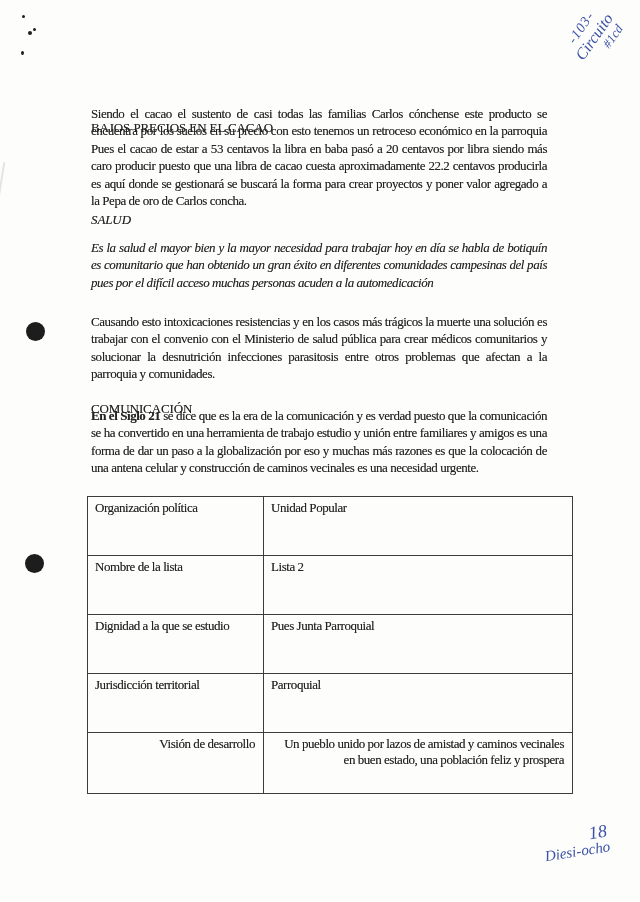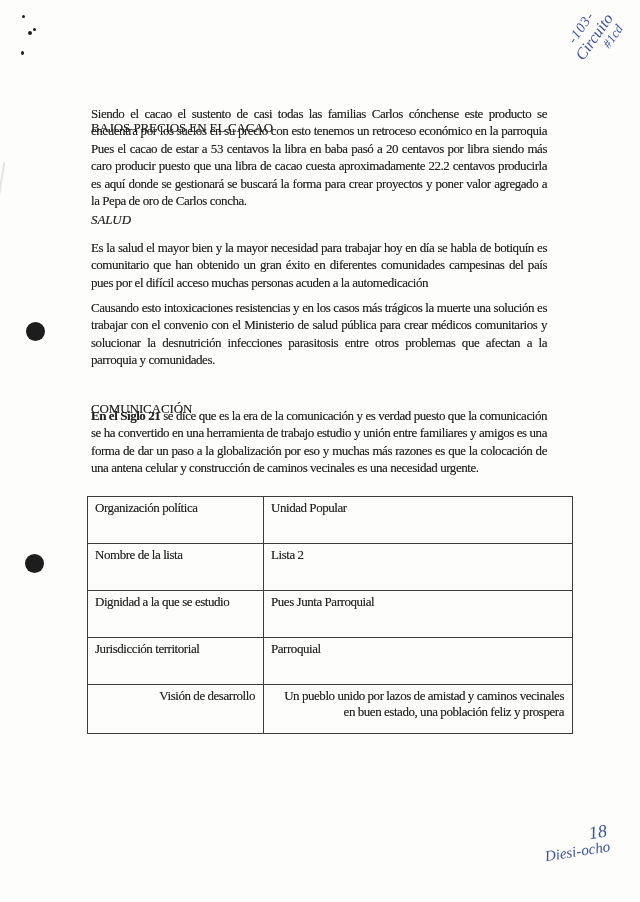--- a/index.html
+++ b/index.html
@@ -36,21 +36,21 @@
     width:486px;
     border-collapse:collapse;
     font-size:13px;
     letter-spacing:-0.45px;
     color:#232323;
     text-shadow:0 0 0.5px rgba(30,30,30,0.45);
   }
   .data-table td{
     border:1.5px solid #3c3c3c;
     vertical-align:top;
-    padding:3px 8px 0 7px;
+    padding:3px 8px 12px 7px;
   }
   .data-table td.lbl{width:160px;}
   .data-table tr td{height:43px;}
   .data-table tr.tall td{height:45px;text-align:right;}
   
   .hand{
     position:absolute;
     font-family:cursive;
     font-style:italic;
   }
@@ -102,22 +102,22 @@
   <span class="speck s3"></span>
   <span class="speck s4"></span>
   <span class="edge-mark"></span>
   <span class="hole h1"></span>
   <span class="hole h2"></span>
 
   <div class="doc-block heading" style="top:79px;margin-top:40px;">BAJOS PRECIOS EN EL CACAO</div>
   <div class="doc-block para" style="top:105px;">Siendo el cacao el sustento de casi todas las familias Carlos cónchense este producto se encuentra por los suelos en su precio con esto tenemos un retroceso económico en la parroquia Pues el cacao de estar a 53 centavos la libra en baba pasó a 20 centavos por libra siendo más caro producir puesto que una libra de cacao cuesta aproximadamente 22.2 centavos producirla es aquí donde se gestionará se buscará la forma para crear proyectos y poner valor agregado a la Pepa de oro de Carlos concha.</div>
 
   <div class="doc-block heading" style="top:211px;font-style:italic;">SALUD</div>
-  <div class="doc-block para" style="top:239px;">Es la salud el mayor bien y la mayor necesidad para trabajar hoy en día se habla de botiquín es comunitario que han obtenido un gran éxito en diferentes comunidades campesinas del país pues por el difícil acceso muchas personas acuden a la automedicación</div>
-  <div class="doc-block para" style="top:299px;">Causando esto intoxicaciones resistencias y en los casos más trágicos la muerte una solución es trabajar con el convenio con el Ministerio de salud pública para crear médicos comunitarios y solucionar la desnutrición infecciones parasitosis entre otros problemas que afectan a la parroquia y comunidades.</div>
+  <div class="doc-block para" style="top:239px;font-style:italic;">Es la salud el mayor bien y la mayor necesidad para trabajar hoy en día se habla de botiquín es comunitario que han obtenido un gran éxito en diferentes comunidades campesinas del país pues por el difícil acceso muchas personas acuden a la automedicación</div>
+  <div class="doc-block para" style="top:313px;">Causando esto intoxicaciones resistencias y en los casos más trágicos la muerte una solución es trabajar con el convenio con el Ministerio de salud pública para crear médicos comunitarios y solucionar la desnutrición infecciones parasitosis entre otros problemas que afectan a la parroquia y comunidades.</div>
 
   <div class="doc-block heading" style="top:384px;margin-top:16px;">COMUNICACIÓN</div>
   <div class="doc-block para" style="top:407px;">
     <span class="lead-bold">En el Siglo 21</span>
     <span>se dice que es la era de la comunicación y es verdad puesto que la comunicación se ha convertido en una herramienta de trabajo estudio y unión entre familiares y amigos es una forma de dar un paso a la globalización por eso y muchas más razones es que la colocación de una antena celular y construcción de caminos vecinales es una necesidad urgente.</span>
   </div>
 
   <table class="data-table">
     <tbody>
       <tr>

